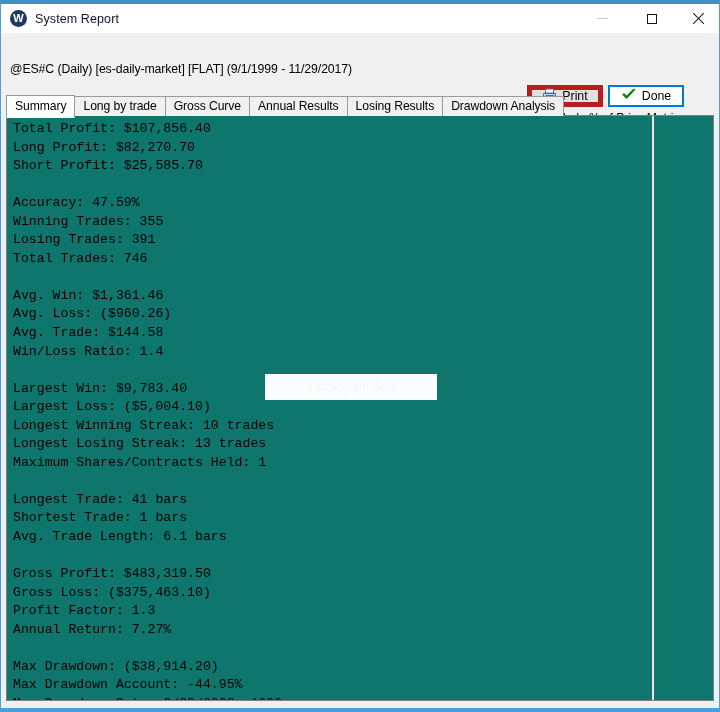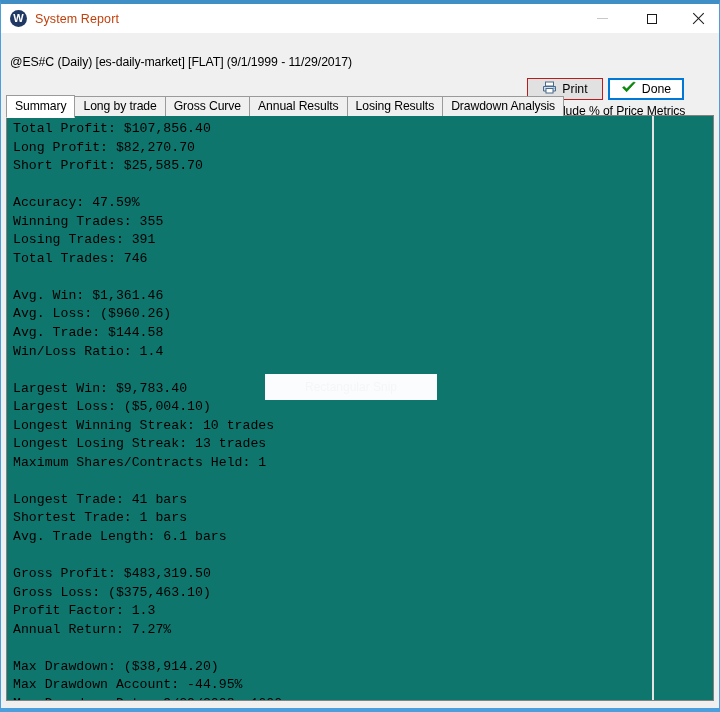--- a/index.html
+++ b/index.html
@@ -50,21 +50,21 @@
     color: #ffffff;
     font-size: 11px;
     font-weight: bold;
     line-height: 17px;
     text-align: center;
     font-family: "Liberation Sans", sans-serif;
     flex: none;
   }
   #title-text {
     font-size: 12.5px;
-    color: #c2410c;
+    color: #0f172a;
     letter-spacing: 0.1px;
   }
   .wctl {
     position: absolute;
     top: 0;
     width: 46px;
     height: 29px;
     display: flex;
     align-items: center;
     justify-content: center;
@@ -100,21 +100,21 @@
     width: 15px;
     height: 1.2px;
     background: #1a1a1a;
   }
   #btn-close .glyph:before { transform: rotate(45deg); }
   #btn-close .glyph:after  { transform: rotate(-45deg); }
 
   
   #header {
     position: absolute;
-    left: 0; top: 33px;
+    left: 0; top: 40px;
     width: 718px;
     height: 59px;
     background: #f0f0f0;
   }
   #symbol-line {
     position: absolute;
     left: 9px; top: 18px;
     font-size: 12.3px;
     color: #000000;
     white-space: nowrap;
@@ -122,21 +122,21 @@
   }
 
   
   #btn-print {
     position: absolute;
     left: 526px; top: 41px;
     width: 76px;
     height: 22px;
     box-sizing: border-box;
     background: #e1e1e1;
-    border: 1px solid #b91c1c;
+    border: 5px solid #b91c1c;
     display: flex;
     align-items: center;
     justify-content: center;
     gap: 5px;
     font-size: 12.3px;
     color: #000000;
     cursor: default;
   }
   #btn-done {
     position: absolute;

